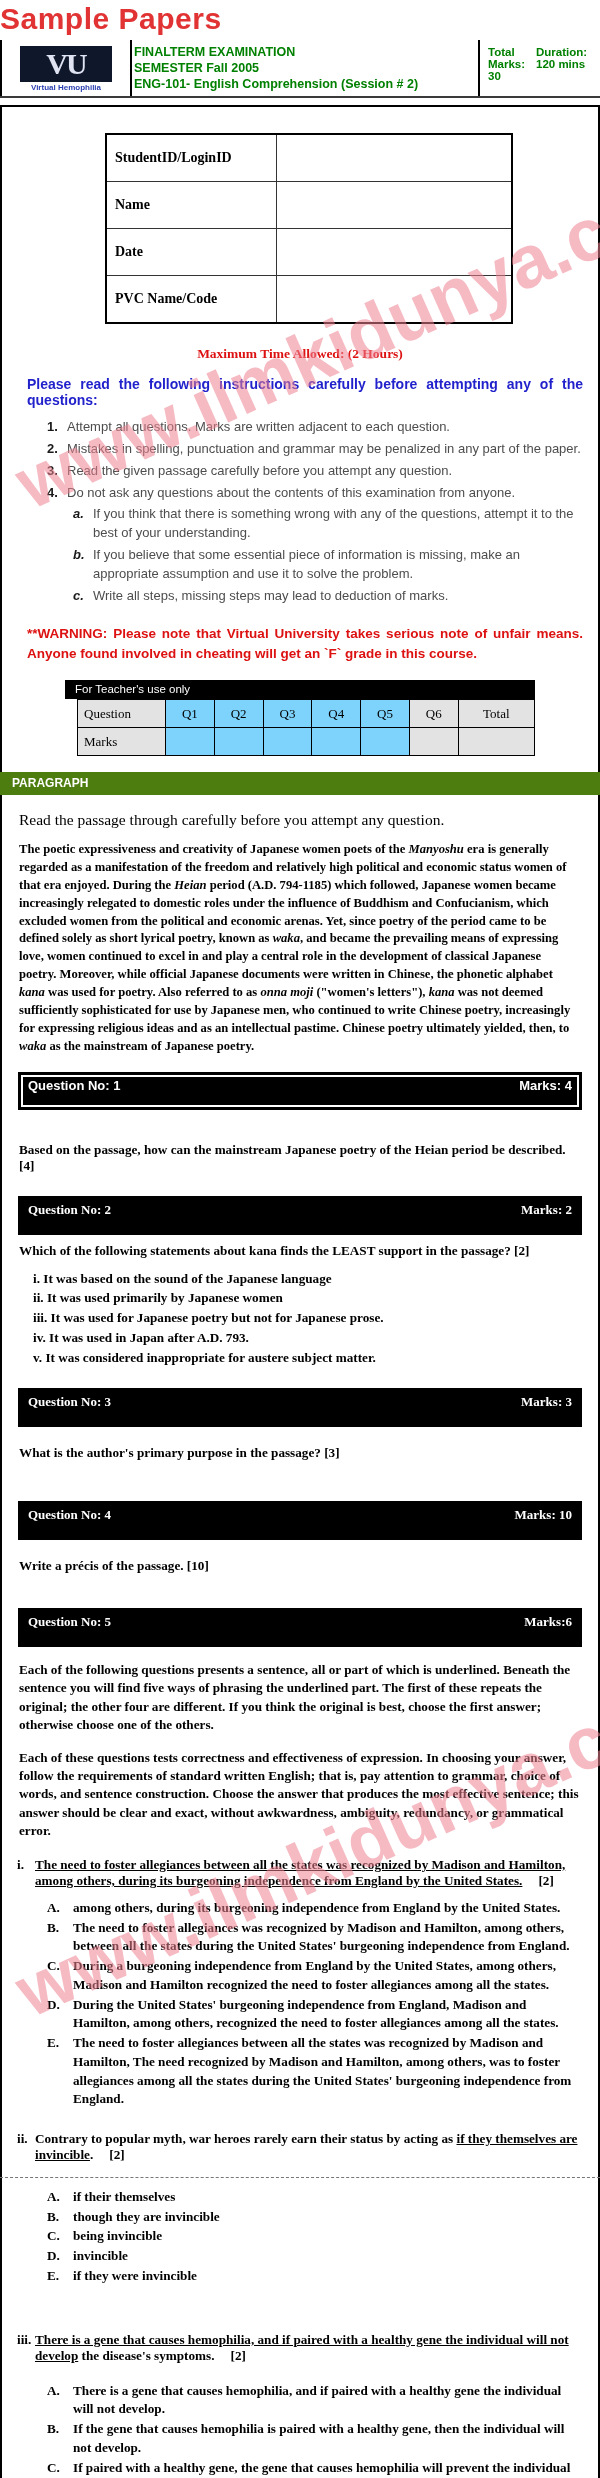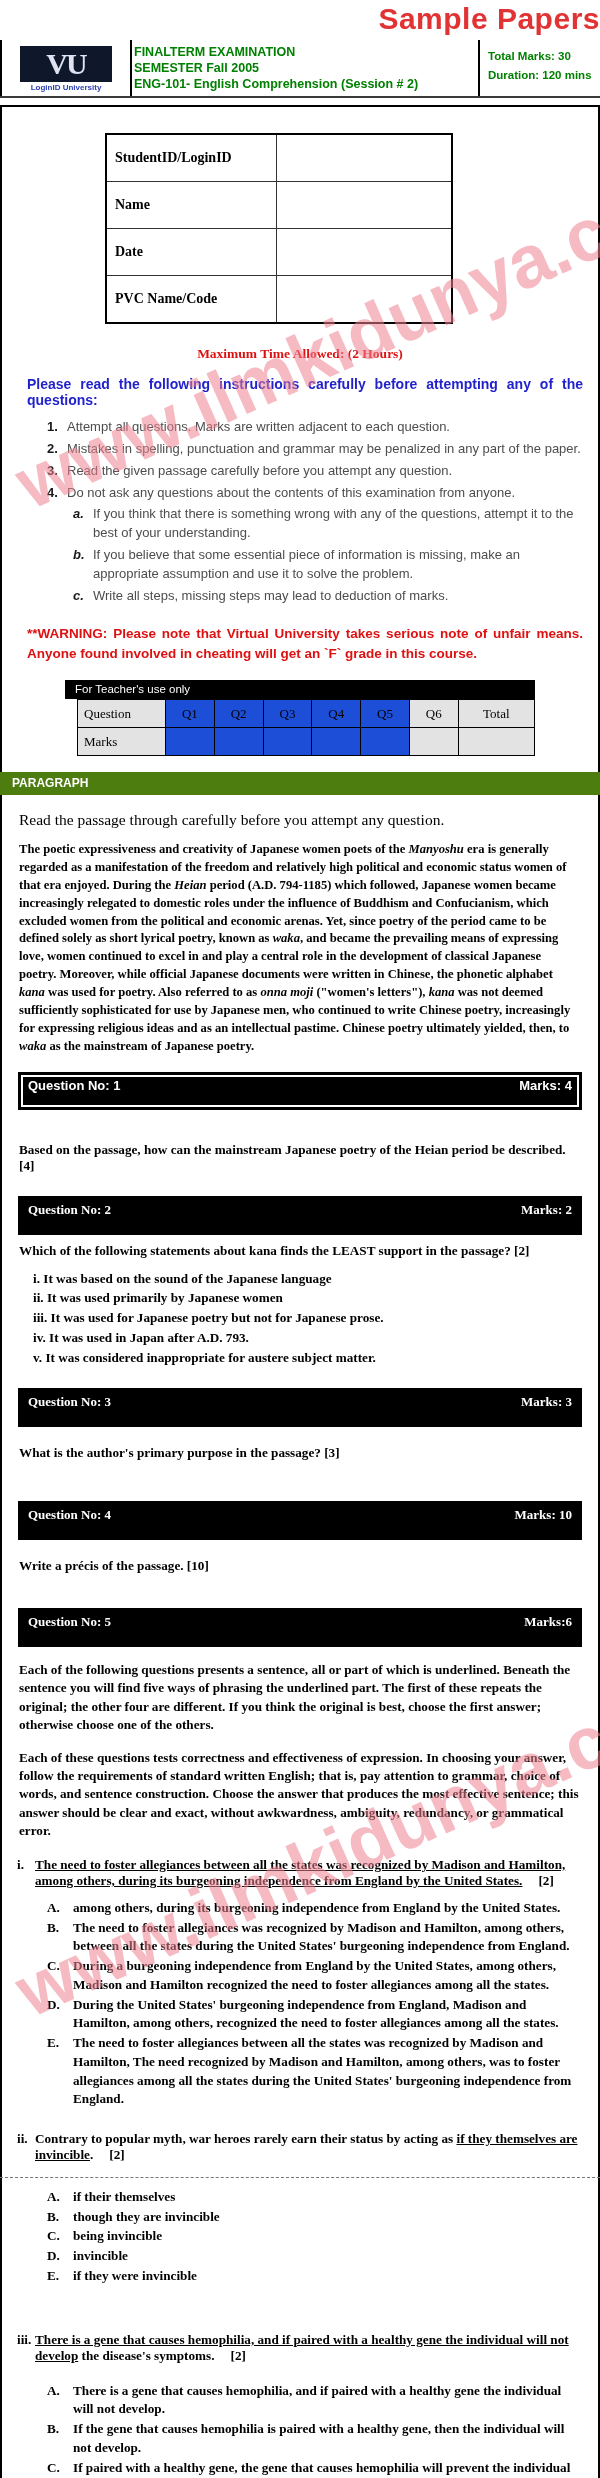--- a/index.html
+++ b/index.html
@@ -1,55 +1,55 @@
 <!DOCTYPE html>
 <html><head>
 <meta charset="utf-8">
 <style>
   html,body { margin:0; padding:0; background:#fff; }
   body { width:600px; position:relative; font-family:"Liberation Serif", serif; color:#000; overflow-x:hidden; }
 
-  .page-title { text-align:right; font-family:"Liberation Sans", sans-serif; font-weight:bold;
+  .page-title { text-align:left; font-family:"Liberation Sans", sans-serif; font-weight:bold;
                 font-size:30px; color:#e13333; padding:2px 0 4px; letter-spacing:0.5px; }
 
   
   .hdr { display:flex; align-items:stretch; border-bottom:2px solid #3a3a3a; }
   .hdr-cell { padding:4px 6px; }
   .hdr-left { width:116px; border-left:2px solid #000; border-right:2px solid #000; text-align:center; }
   .logo-box { background:#0f172a; width:92px; height:36px; margin:2px auto 0; display:flex; align-items:center; justify-content:center; }
   .logo-text { color:#dfe3f2; font-family:"Liberation Serif", serif; font-weight:bold; font-size:30px; letter-spacing:-2px; line-height:1; }
   .logo-caption { color:#2a3fb0; font-family:"Liberation Sans", sans-serif; font-weight:bold; font-size:8px; margin-top:1px; }
   .hdr-center { flex:1; text-align:left; color:#008000; font-family:"Liberation Sans", sans-serif; font-weight:bold; font-size:12.5px; border-right:2px solid #000; display:flex; flex-direction:column; justify-content:space-around; padding:4px 2px; }
-  .hdr-right { width:108px; color:#008000; font-family:"Liberation Sans", sans-serif; font-weight:bold; font-size:11.5px; display:flex; flex-direction:column; justify-content:space-around; padding:6px 4px 12px 8px; }
+  .hdr-right { width:108px; color:#008000; font-family:"Liberation Sans", sans-serif; font-weight:bold; font-size:11.5px; display:flex; flex-direction:row; justify-content:space-around; padding:6px 4px 12px 8px; }
 
   
   .main { border-left:2px solid #000; border-right:2px solid #000; border-top:2px solid #000; border-bottom:1px dashed #555; margin-top:7px; padding:0 15px 70px; position:relative; }
 
   
-  .stu { border-collapse:collapse; width:348px; margin:26px 0 4px 88px; border:2px solid #000; }
+  .stu { border-collapse:collapse; width:408px; margin:26px 0 4px 88px; border:2px solid #000; }
   .stu td { border:1px solid #333; height:44px; font-weight:bold; font-size:14px; padding-left:8px; vertical-align:middle; }
   .stu td.lbl { width:160px; }
 
   .maxtime { text-align:center; color:#dd1111; font-weight:bold; font-size:13.5px; margin:22px 0 14px; }
 
   .insthead { color:#2222cc; font-family:"Liberation Sans", sans-serif; font-weight:bold; font-size:14px; margin:12px 0 10px 10px; text-align:justify; }
 
   .inst-item { display:flex; font-family:"Liberation Sans", sans-serif; color:#4d4d4d; font-size:13px; line-height:1.45; margin:3px 0; padding-left:30px; }
   .inst-item .n { font-weight:bold; color:#1a1a1a; width:20px; flex:none; }
   .inst-item .t { flex:1; }
   .sub-item { padding-left:56px; }
   .sub-item .n { font-style:italic; font-weight:bold; }
 
   .warning { color:#dd1111; font-family:"Liberation Sans", sans-serif; font-weight:bold; font-size:13.5px; text-align:justify; margin:18px 0 16px 10px; line-height:1.5; }
 
   
   .teacher { margin:6px 0 16px 48px; width:470px; }
   .t-cap { background:#000; color:#fff; font-family:"Liberation Sans", sans-serif; font-size:11.5px; padding:3px 10px 4px; }
   .t-tbl { border-collapse:collapse; width:458px; margin-left:12px; font-size:13px; }
-  .t-tbl td { border:1px solid #000; height:25px; text-align:center; background:#1d4ed8; }
+  .t-tbl td { border:1px solid #000; height:25px; text-align:center; background:#7dd3fc; }
   .t-tbl td.first { text-align:left; padding-left:6px; width:80px; }
   .t-tbl td.shade { background:#e3e3e3; }
 
   .para-bar { background:#4d7c0f; color:#fff; font-family:"Liberation Sans", sans-serif; font-weight:bold; font-size:12px; padding:4px 12px 5px; margin:16px -17px 0; }
 
   .read-line { font-size:15.5px; margin:16px 0 12px 2px; }
   .passage { font-weight:bold; font-size:12.6px; line-height:1.42; margin:0 2px 16px; }
   .passage .it { font-style:italic; }
 
   .qbar { background:#000; color:#fff; display:flex; justify-content:space-between; font-weight:bold; font-size:13px; padding:6px 10px 17px; margin:14px 1px 0; }
@@ -80,21 +80,21 @@
 </head>
 <body>
 
 <div class="page-title">Sample Papers</div>
 
 <div class="hdr">
   <div class="hdr-cell hdr-left">
     <div class="logo-box">
       <span class="logo-text">VU</span>
     </div>
-    <div class="logo-caption">LoginID University</div>
+    <div class="logo-caption">Virtual Hemophilia</div>
   </div>
   <div class="hdr-center">
     <div>FINALTERM EXAMINATION</div>
     <div>SEMESTER Fall 2005</div>
     <div>ENG-101- English Comprehension (Session # 2)</div>
   </div>
   <div class="hdr-right">
     <div>Total Marks: 30</div>
     <div>Duration: 120 mins</div>
   </div>

